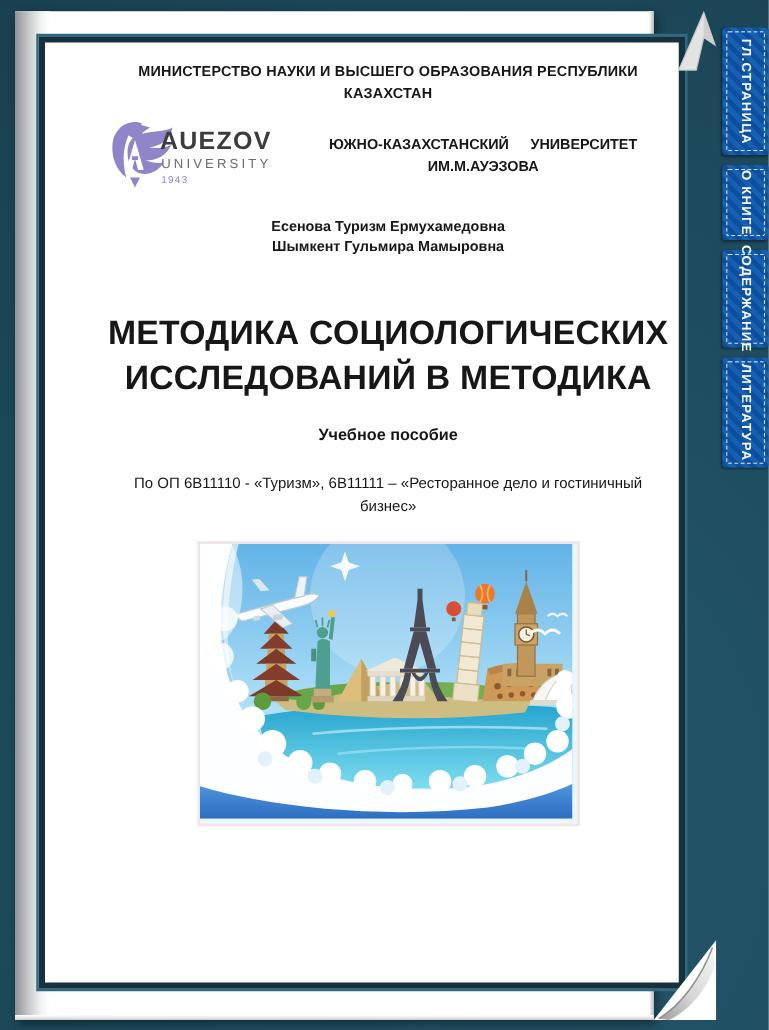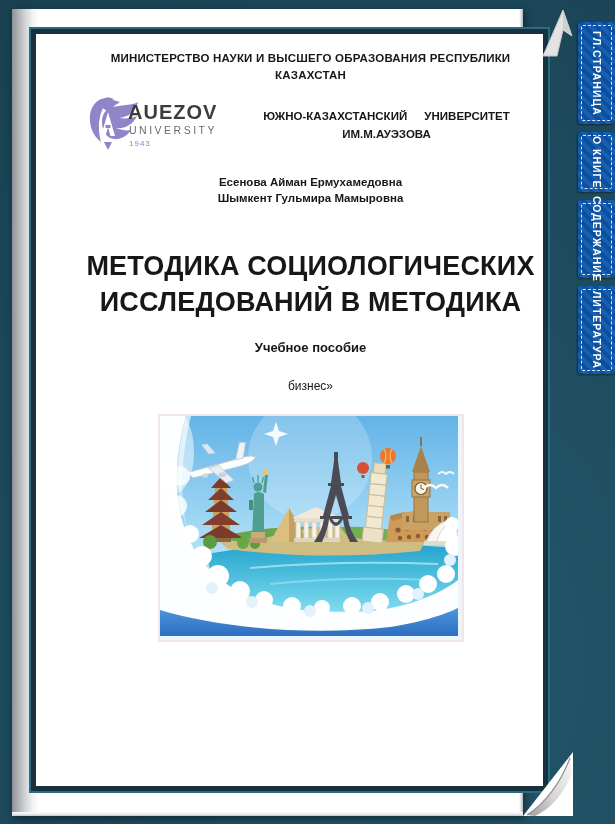--- a/index.html
+++ b/index.html
@@ -113,32 +113,33 @@
             <text x="45" y="54" font-family="Liberation Sans, sans-serif" font-size="8" fill="#8f85c8" letter-spacing="1">1943</text>
           </svg>
         </div>
         <div class="uni-name">
           <div class="l1">ЮЖНО-КАЗАХСТАНСКИЙ УНИВЕРСИТЕТ</div>
           <div>ИМ.М.АУЭЗОВА</div>
         </div>
       </div>
 
       <div class="authors">
-        <div>Есенова Айман Ермухамедовна</div>
+        <div>Есенова Туризм Ермухамедовна</div>
         <div>Шымкент Гульмира Мамыровна</div>
       </div>
 
       <div class="main-title">
         <div>МЕТОДИКА СОЦИОЛОГИЧЕСКИХ</div>
         <div>ИССЛЕДОВАНИЙ В МЕТОДИКА</div>
       </div>
 
       <div class="subtitle">Учебное пособие</div>
 
       <div class="program">
+        <div>По ОП 6В11110 - «Туризм», 6В11111 – «Ресторанное дело и гостиничный</div>
         <div>бизнес»</div>
       </div>
 
       <div class="illus">
         <svg width="298" height="220" viewBox="0 0 298 220">
           <defs>
             <linearGradient id="sky" x1="0" y1="0" x2="0" y2="1">
               <stop offset="0" stop-color="#63b3e7"></stop>
               <stop offset="0.55" stop-color="#a9dcf6"></stop>
               <stop offset="1" stop-color="#e6f6fd"></stop>

